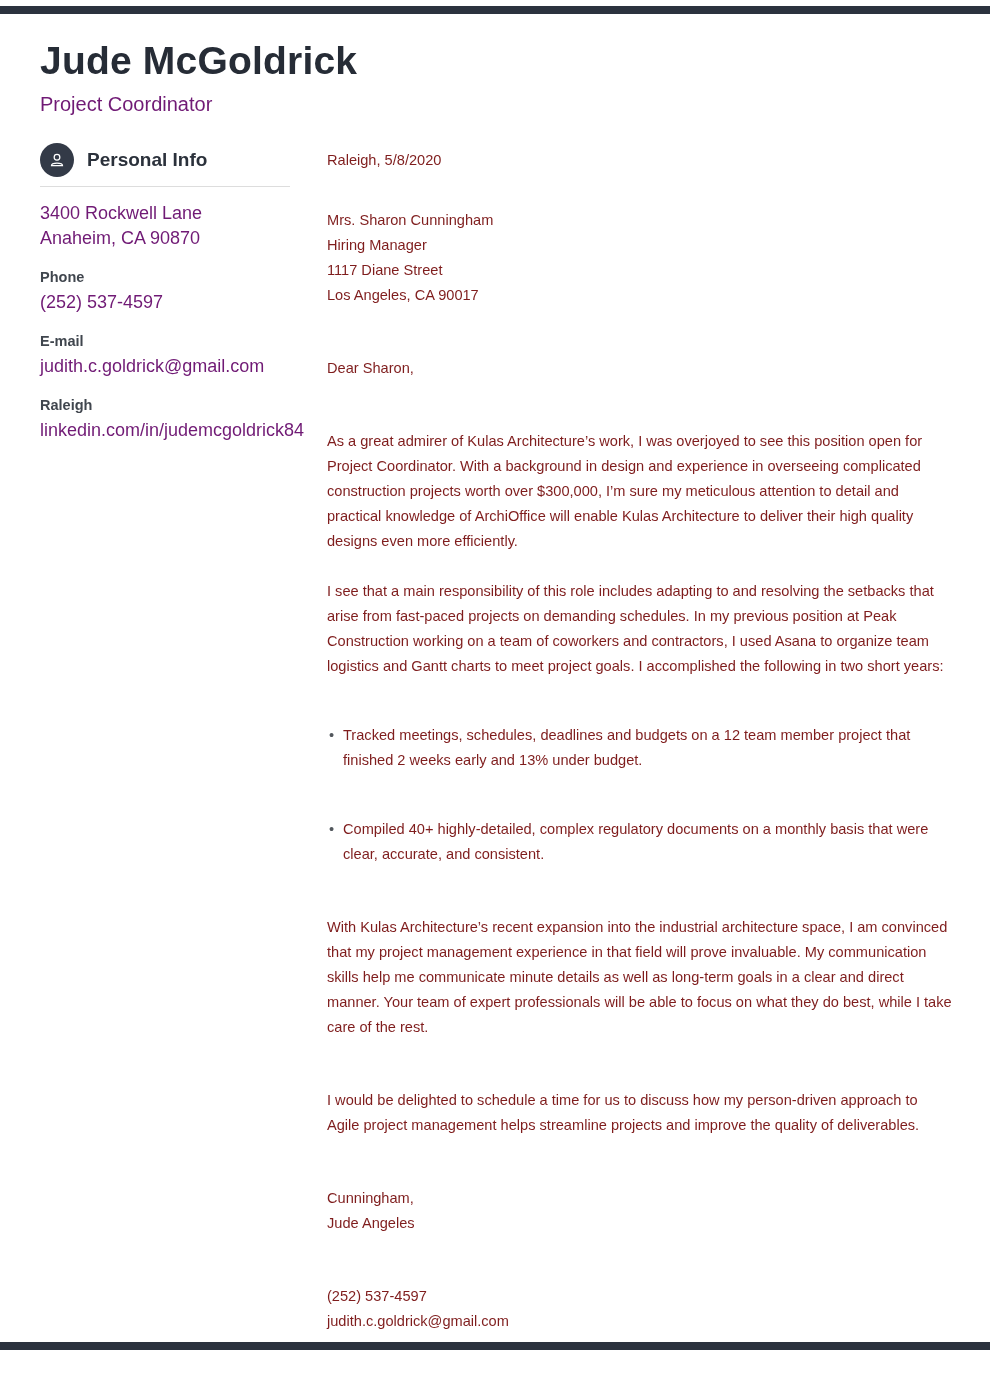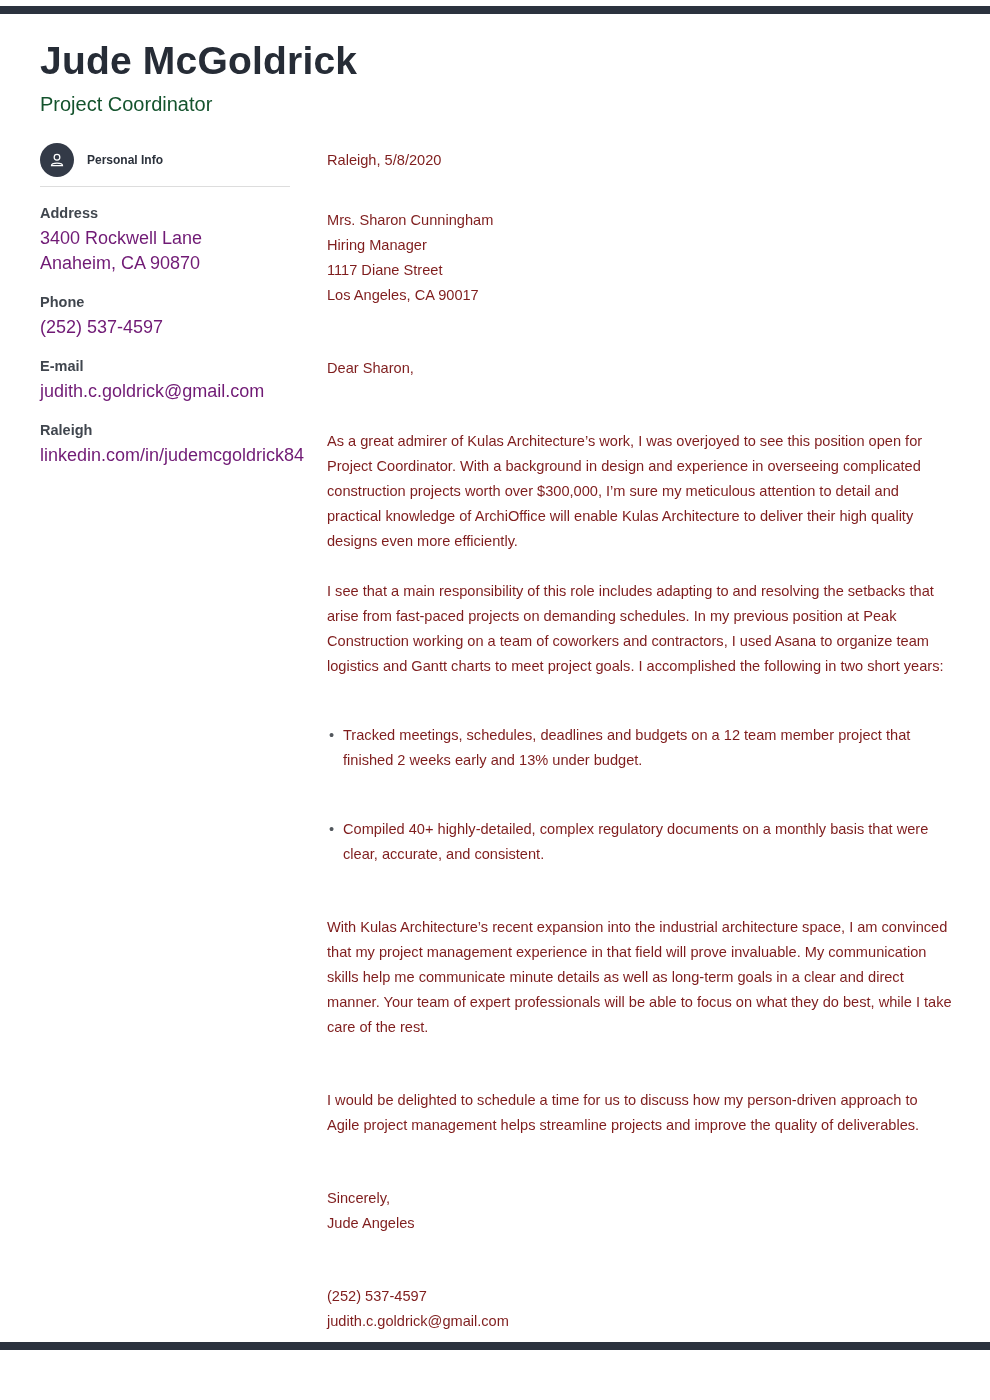--- a/index.html
+++ b/index.html
@@ -32,21 +32,21 @@
   .name {
     font-size: 39px;
     font-weight: 700;
     color: #262c36;
     letter-spacing: 0.2px;
     line-height: 1.2;
   }
   .job-title {
     margin-top: 6px;
     font-size: 20px;
-    color: #14532d;
+    color: #701a75;
     line-height: 1.3;
   }
 
   .columns {
     display: flex;
     padding: 0 38px 0 40px;
     margin-top: 26px;
   }
   .sidebar {
     width: 250px;
@@ -64,21 +64,21 @@
     width: 34px;
     height: 34px;
     border-radius: 50%;
     background: #333a47;
     display: inline-flex;
     align-items: center;
     justify-content: center;
     flex: 0 0 34px;
   }
   .side-title {
-    font-size: 12px;
+    font-size: 19px;
     font-weight: 700;
     color: #2b313b;
   }
   .side-group { margin-top: 14px; }
   .side-label {
     font-size: 14.5px;
     font-weight: 700;
     color: #40464e;
     line-height: 25px;
   }
@@ -130,21 +130,20 @@
         <span class="icon-circle">
           <svg width="20" height="20" viewBox="0 0 24 24" fill="none" stroke="#ffffff" stroke-width="1.5">
             <circle cx="12" cy="8.6" r="3.4"></circle>
             <path d="M5.4 18.6 C5.4 14.6 18.6 14.6 18.6 18.6 L5.4 18.6 Z"></path>
           </svg>
         </span>
         <span class="side-title">Personal Info</span>
       </div>
 
       <div class="side-group">
-        <div class="side-label">Address</div>
         <div class="side-value">3400 Rockwell Lane</div>
         <div class="side-value">Anaheim, CA 90870</div>
       </div>
 
       <div class="side-group">
         <div class="side-label">Phone</div>
         <div class="side-value">(252) 537-4597</div>
       </div>
 
       <div class="side-group">
@@ -175,21 +174,21 @@
 
       <div class="bullet-list">
         <div class="bullet-item">Tracked meetings, schedules, deadlines and budgets on a 12 team member project that finished 2 weeks early and 13% under budget.</div>
         <div class="bullet-item">Compiled 40+ highly-detailed, complex regulatory documents on a monthly basis that were clear, accurate, and consistent.</div>
       </div>
 
       <p class="block">With Kulas Architecture’s recent expansion into the industrial architecture space, I am convinced that my project management experience in that field will prove invaluable. My communication skills help me communicate minute details as well as long-term goals in a clear and direct manner. Your team of expert professionals will be able to focus on what they do best, while I take care of the rest.</p>
       <p class="block">I would be delighted to schedule a time for us to discuss how my person-driven approach to Agile project management helps streamline projects and improve the quality of deliverables.</p>
 
       <div class="block">
-        <div class="line">Sincerely,</div>
+        <div class="line">Cunningham,</div>
         <div class="line">Jude Angeles</div>
       </div>
 
       <div class="block">
         <div class="line">(252) 537-4597</div>
         <div class="line">judith.c.goldrick@gmail.com</div>
       </div>
 
     </main>
   </div>

